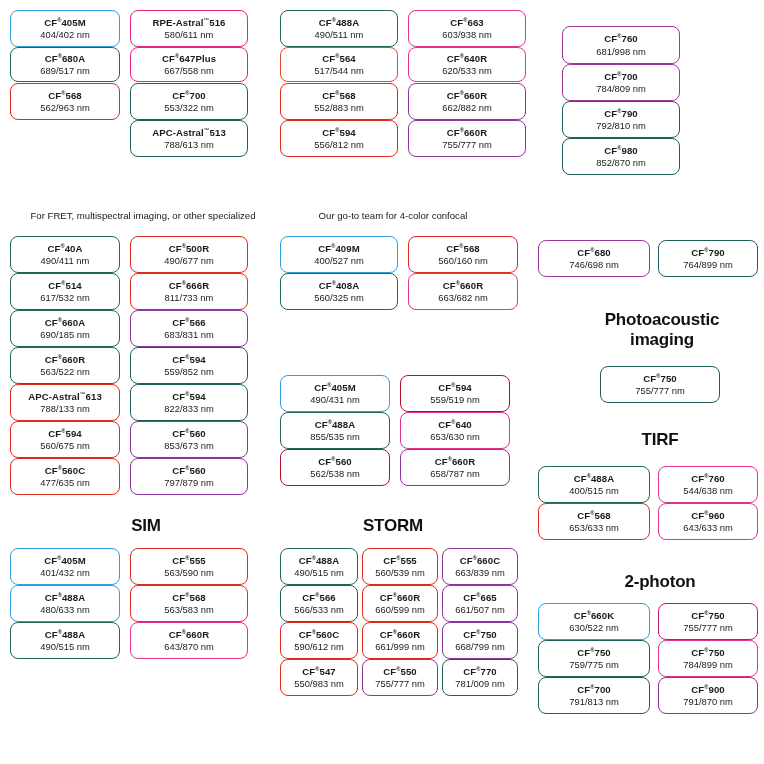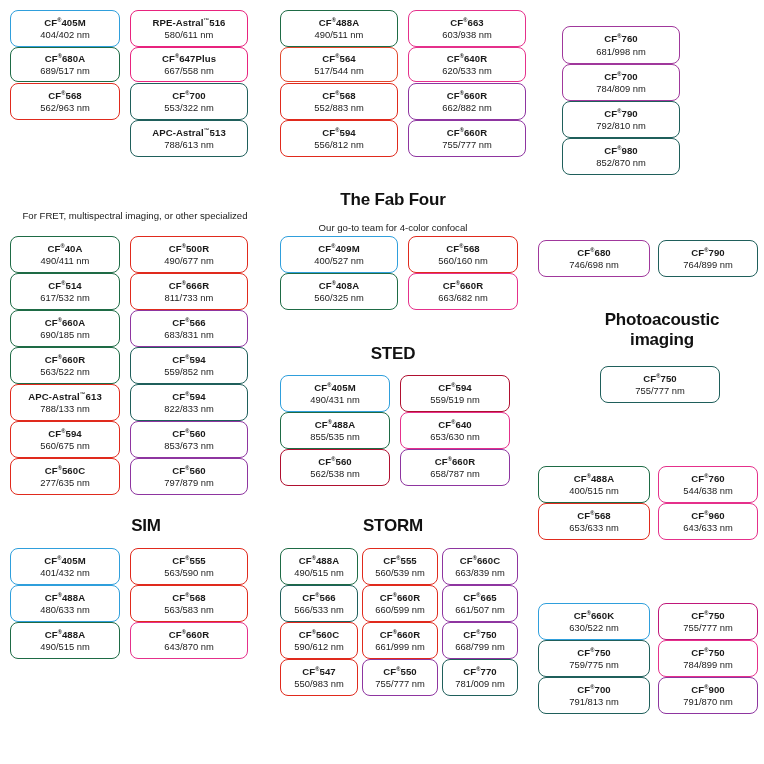--- a/index.html
+++ b/index.html
@@ -152,21 +152,21 @@
       <div class="spec">784/809 nm</div>
     </div>
     <div class="chip" style="left: 562px; top: 101px; width: 118px; height: 37px; border-color: rgb(31, 95, 91);">
       <div class="name">CF<sup>®</sup>790</div>
       <div class="spec">792/810 nm</div>
     </div>
     <div class="chip" style="left: 562px; top: 138px; width: 118px; height: 37px; border-color: rgb(31, 95, 91);">
       <div class="name">CF<sup>®</sup>980</div>
       <div class="spec">852/870 nm</div>
     </div>
-    <div class="sect-sub" style="left: 0px; top: 210px; width: 270px;">For FRET, multispectral imaging, or other specialized</div>
+    <div class="sect-sub" style="left: 8px; top: 210px; width: 270px;">For FRET, multispectral imaging, or other specialized</div>
     <div class="chip" style="left: 10px; top: 236px; width: 110px; height: 37px; border-color: rgb(30, 107, 69);">
       <div class="name">CF<sup>®</sup>40A</div>
       <div class="spec">490/411 nm</div>
     </div>
     <div class="chip" style="left: 10px; top: 273px; width: 110px; height: 37px; border-color: rgb(30, 107, 69);">
       <div class="name">CF<sup>®</sup>514</div>
       <div class="spec">617/532 nm</div>
     </div>
     <div class="chip" style="left: 10px; top: 310px; width: 110px; height: 37px; border-color: rgb(30, 107, 69);">
       <div class="name">CF<sup>®</sup>660A</div>
@@ -179,21 +179,21 @@
     <div class="chip" style="left: 10px; top: 384px; width: 110px; height: 37px; border-color: rgb(224, 42, 29);">
       <div class="name">APC-Astral<sup>™</sup>613</div>
       <div class="spec">788/133 nm</div>
     </div>
     <div class="chip" style="left: 10px; top: 421px; width: 110px; height: 37px; border-color: rgb(224, 42, 29);">
       <div class="name">CF<sup>®</sup>594</div>
       <div class="spec">560/675 nm</div>
     </div>
     <div class="chip" style="left: 10px; top: 458px; width: 110px; height: 37px; border-color: rgb(224, 42, 29);">
       <div class="name">CF<sup>®</sup>560C</div>
-      <div class="spec">277/635 nm</div>
+      <div class="spec">477/635 nm</div>
     </div>
     <div class="chip" style="left: 130px; top: 236px; width: 118px; height: 37px; border-color: rgb(224, 42, 29);">
       <div class="name">CF<sup>®</sup>500R</div>
       <div class="spec">490/677 nm</div>
     </div>
     <div class="chip" style="left: 130px; top: 273px; width: 118px; height: 37px; border-color: rgb(224, 42, 29);">
       <div class="name">CF<sup>®</sup>666R</div>
       <div class="spec">811/733 nm</div>
     </div>
     <div class="chip" style="left: 130px; top: 310px; width: 118px; height: 37px; border-color: rgb(142, 53, 160);">
@@ -209,39 +209,37 @@
       <div class="spec">822/833 nm</div>
     </div>
     <div class="chip" style="left: 130px; top: 421px; width: 118px; height: 37px; border-color: rgb(142, 53, 160);">
       <div class="name">CF<sup>®</sup>560</div>
       <div class="spec">853/673 nm</div>
     </div>
     <div class="chip" style="left: 130px; top: 458px; width: 118px; height: 37px; border-color: rgb(142, 53, 160);">
       <div class="name">CF<sup>®</sup>560</div>
       <div class="spec">797/879 nm</div>
     </div>
-    <div class="sect-title" style="left: 278px; top: 190px; width: 230px;">The Fab Four</div>
-    <div class="sect-sub" style="left: 278px; top: 210px; width: 230px; margin-top: 12px;">Our go-to team for 4-color confocal</div>
+    <div class="sect-sub" style="left: 278px; top: 210px; width: 230px;">Our go-to team for 4-color confocal</div>
     <div class="chip" style="left: 280px; top: 236px; width: 118px; height: 37px; border-color: rgb(47, 159, 220);">
       <div class="name">CF<sup>®</sup>409M</div>
       <div class="spec">400/527 nm</div>
     </div>
     <div class="chip" style="left: 280px; top: 273px; width: 118px; height: 37px; border-color: rgb(30, 107, 69);">
       <div class="name">CF<sup>®</sup>408A</div>
       <div class="spec">560/325 nm</div>
     </div>
     <div class="chip" style="left: 408px; top: 236px; width: 110px; height: 37px; border-color: rgb(224, 42, 29);">
       <div class="name">CF<sup>®</sup>568</div>
       <div class="spec">560/160 nm</div>
     </div>
     <div class="chip" style="left: 408px; top: 273px; width: 110px; height: 37px; border-color: rgb(229, 48, 139);">
       <div class="name">CF<sup>®</sup>660R</div>
       <div class="spec">663/682 nm</div>
     </div>
-    <div class="sect-title" style="left: 278px; top: 344px; width: 230px;">STED</div>
     <div class="chip" style="left: 280px; top: 375px; width: 110px; height: 37px; border-color: rgb(47, 159, 220);">
       <div class="name">CF<sup>®</sup>405M</div>
       <div class="spec">490/431 nm</div>
     </div>
     <div class="chip" style="left: 280px; top: 412px; width: 110px; height: 37px; border-color: rgb(30, 107, 69);">
       <div class="name">CF<sup>®</sup>488A</div>
       <div class="spec">855/535 nm</div>
     </div>
     <div class="chip" style="left: 280px; top: 449px; width: 110px; height: 37px; border-color: rgb(176, 16, 48);">
       <div class="name">CF<sup>®</sup>560</div>
@@ -265,20 +263,21 @@
       <div class="spec">746/698 nm</div>
     </div>
     <div class="chip" style="left: 658px; top: 240px; width: 100px; height: 37px; border-color: rgb(31, 95, 91);">
       <div class="name">CF<sup>®</sup>790</div>
       <div class="spec">764/899 nm</div>
     </div>
     <div class="chip" style="left: 600px; top: 366px; width: 120px; height: 37px; border-color: rgb(31, 95, 91);">
       <div class="name">CF<sup>®</sup>750</div>
       <div class="spec">755/777 nm</div>
     </div>
+    <div class="sect-title" style="left: 600px; top: 430px; width: 120px;">TIRF</div>
     <div class="chip" style="left: 538px; top: 466px; width: 112px; height: 37px; border-color: rgb(30, 107, 69);">
       <div class="name">CF<sup>®</sup>488A</div>
       <div class="spec">400/515 nm</div>
     </div>
     <div class="chip" style="left: 658px; top: 466px; width: 100px; height: 37px; border-color: rgb(229, 48, 139);">
       <div class="name">CF<sup>®</sup>760</div>
       <div class="spec">544/638 nm</div>
     </div>
     <div class="chip" style="left: 538px; top: 503px; width: 112px; height: 37px; border-color: rgb(224, 42, 29);">
       <div class="name">CF<sup>®</sup>568</div>
@@ -355,20 +354,21 @@
       <div class="spec">661/507 nm</div>
     </div>
     <div class="chip" style="left: 442px; top: 622px; width: 76px; height: 37px; border-color: rgb(142, 53, 160);">
       <div class="name">CF<sup>®</sup>750</div>
       <div class="spec">668/799 nm</div>
     </div>
     <div class="chip" style="left: 442px; top: 659px; width: 76px; height: 37px; border-color: rgb(31, 95, 91);">
       <div class="name">CF<sup>®</sup>770</div>
       <div class="spec">781/009 nm</div>
     </div>
+    <div class="sect-title" style="left: 570px; top: 572px; width: 180px;">2-photon</div>
     <div class="chip" style="left: 538px; top: 603px; width: 112px; height: 37px; border-color: rgb(47, 159, 220);">
       <div class="name">CF<sup>®</sup>660K</div>
       <div class="spec">630/522 nm</div>
     </div>
     <div class="chip" style="left: 538px; top: 640px; width: 112px; height: 37px; border-color: rgb(31, 95, 91);">
       <div class="name">CF<sup>®</sup>750</div>
       <div class="spec">759/775 nm</div>
     </div>
     <div class="chip" style="left: 538px; top: 677px; width: 112px; height: 37px; border-color: rgb(31, 95, 91);">
       <div class="name">CF<sup>®</sup>700</div>

